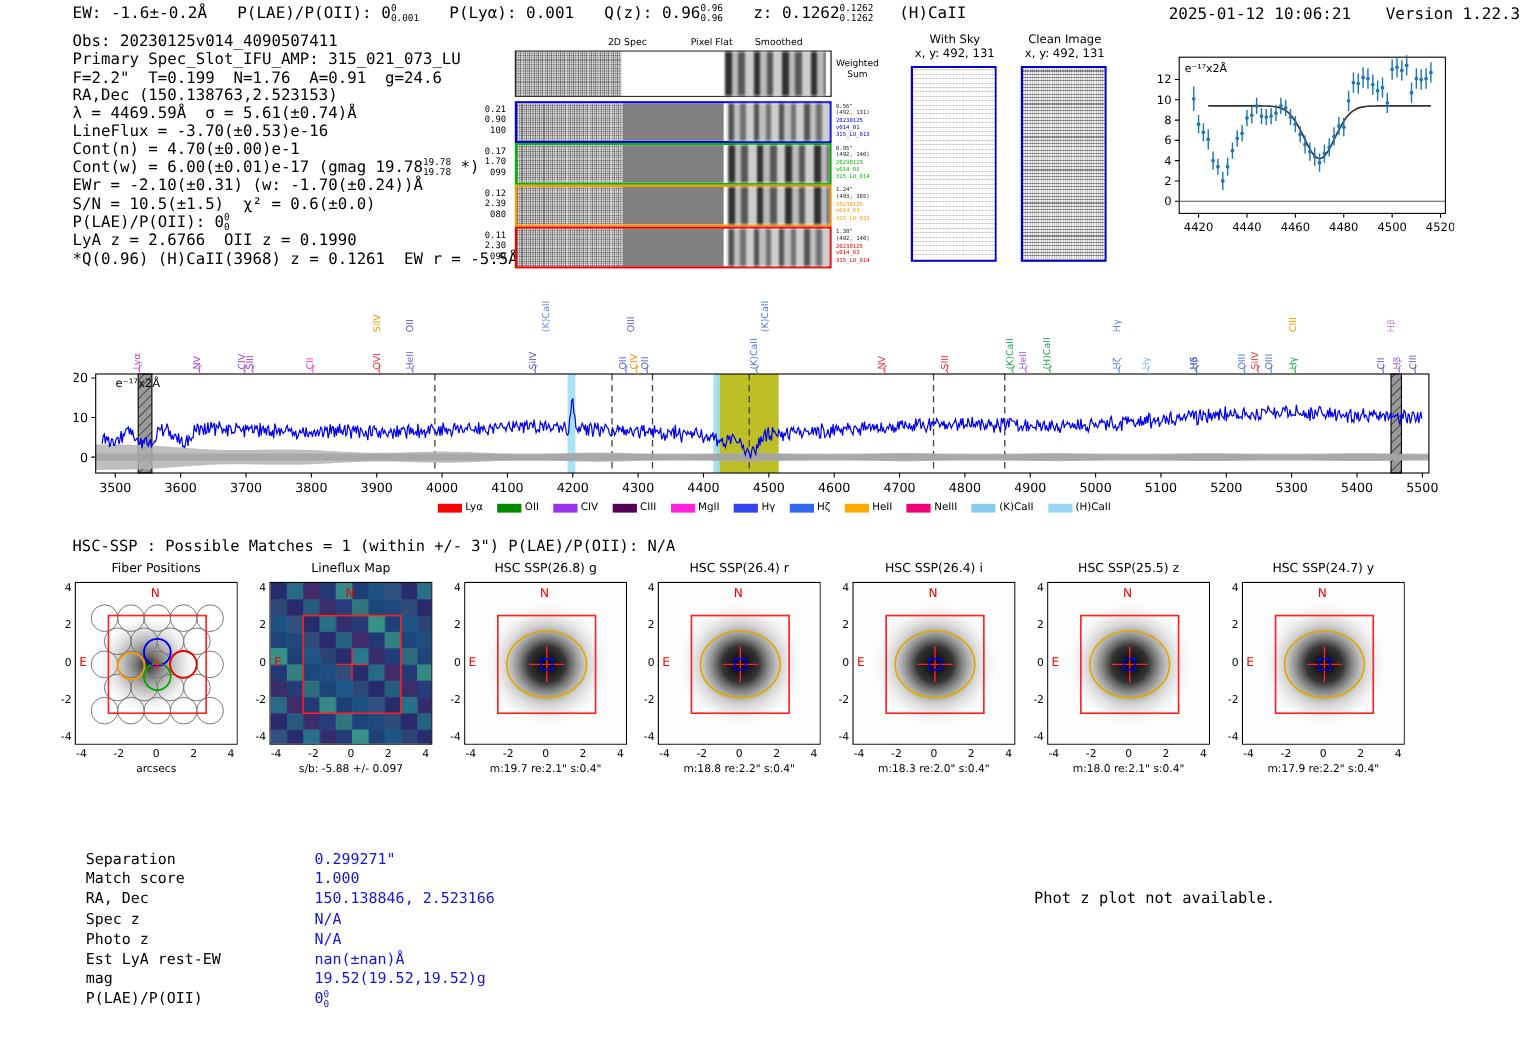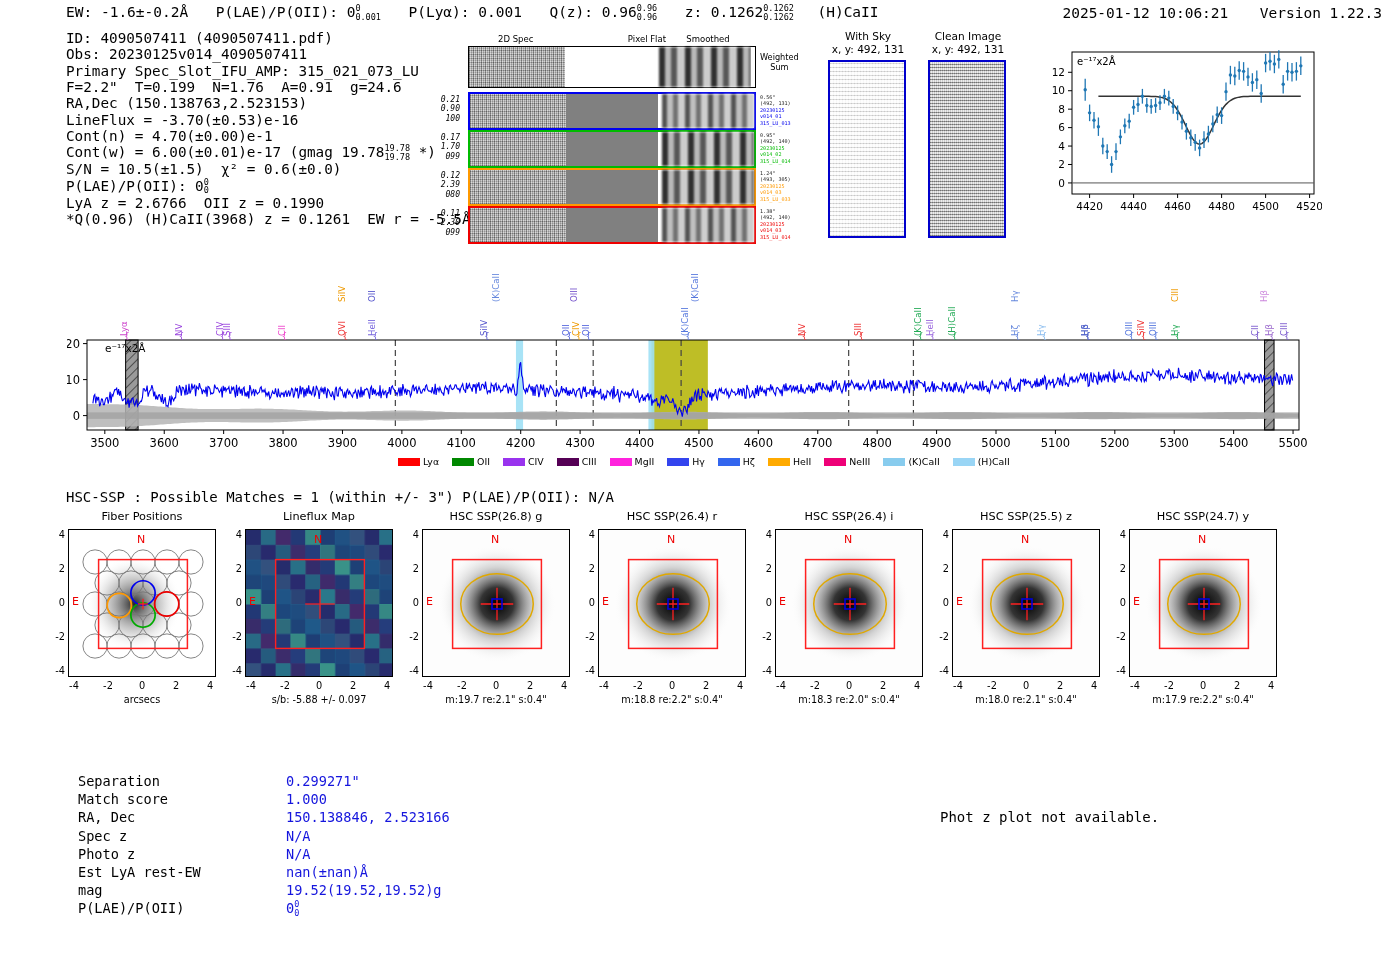--- a/index.html
+++ b/index.html
@@ -44,21 +44,21 @@
         rgba(0,0,0,.62) 0 5px, rgba(0,0,0,.12) 5px 11px,
         rgba(0,0,0,.48) 11px 16px, rgba(0,0,0,.05) 16px 23px);
     filter:blur(1.1px);
   }
   .smoothed.dark{
     background-image:
       repeating-linear-gradient(90deg,
         rgba(0,0,0,.78) 0 6px, rgba(0,0,0,.15) 6px 12px,
         rgba(0,0,0,.60) 12px 18px, rgba(0,0,0,.06) 18px 26px);
   }
-  .fibstat{position:absolute;font-size:8px;line-height:9.3px;text-align:right;width:30px;color:#000;font-style:italic;}
+  .fibstat{position:absolute;font-size:8px;line-height:9.3px;text-align:right;width:30px;color:#000;}
   .fibmeta{position:absolute;font-size:5.1px;line-height:6.4px;width:46px;}
 
   
   .skytitle{position:absolute;font-size:10.6px;text-align:center;width:120px;}
   .skypanel{position:absolute;box-sizing:border-box;border:2px solid #0000cc;}
   .skyfill{
     width:100%;height:100%;
     background:#cfcfcf;
     background-image:
       repeating-linear-gradient(0deg, rgba(0,0,0,.30) 0 1px, rgba(255,255,255,.45) 1px 3px),
@@ -105,37 +105,38 @@
   <span>(H)CaII</span>
 </div>
 
 <div class="abs mono nowrap" id="timestamp">
   <span>2025-01-12 10:06:21</span>
   <span style="display:inline-block;width:14px"></span>
   <span>Version 1.22.3</span>
 </div>
 
 <div class="abs mono" id="info-block">
-  <div class="row">ID: 4090507411 (4090507411.pdf)</div>
   <div class="row">Obs: 20230125v014_4090507411</div>
   <div class="row">Primary Spec_Slot_IFU_AMP: 315_021_073_LU</div>
   <div class="row">F=2.2"  T=0.199  N=1.76  A=0.91  g=24.6</div>
   <div class="row">RA,Dec (150.138763,2.523153)</div>
+  <div class="row">λ = 4469.59Å  σ = 5.61(±0.74)Å</div>
   <div class="row">LineFlux = -3.70(±0.53)e-16</div>
   <div class="row">Cont(n) = 4.70(±0.00)e-1</div>
   <div class="row"><span>Cont(w) = 6.00(±0.01)e-17 (gmag 19.78</span><span class="frac"><span>19.78</span><span>19.78</span></span> <span>*)</span></div>
+  <div class="row">EWr = -2.10(±0.31) (w: -1.70(±0.24))Å</div>
   <div class="row">S/N = 10.5(±1.5)  χ² = 0.6(±0.0)</div>
   <div class="row"><span>P(LAE)/P(OII): 0</span><span class="frac"><span>0</span><span>0</span></span></div>
   <div class="row">LyA z = 2.6766  OII z = 0.1990</div>
   <div class="row">*Q(0.96) (H)CaII(3968) z = 0.1261  EW r = -5.5Å</div>
 </div>
 
 <div class="abs" id="spec2d">
 
-  <div class="col-title sans" style="left:36px;top:0;width:80px;text-align:left;">2D Spec</div>
+  <div class="col-title sans" style="left:46px;top:0;width:80px;text-align:right;">2D Spec</div>
   <div class="col-title sans" style="left:124px;top:0;width:80px;text-align:right;">Pixel Flat</div>
   <div class="col-title sans" style="left:206px;top:0;width:80px;text-align:center;">Smoothed</div>
 
   <div class="panelbox" style="left:6px;top:12px;width:288px;height:42px;border:1.6px solid #000;">
     <div class="noise abs" style="left:0;top:0;width:96px;height:100%;"></div>
     <div class="abs" style="left:96px;top:0;width:94px;height:100%;background:#fff;"></div>
     <div class="smoothed dark abs" style="left:190px;top:0;width:92px;height:100%;"></div>
     <div class="abs" style="left:282px;top:0;width:3px;height:100%;background:#fff;"></div>
   </div>
   <div class="abs sans" style="left:298px;top:18px;font-size:8.2px;line-height:10px;text-align:center;">

